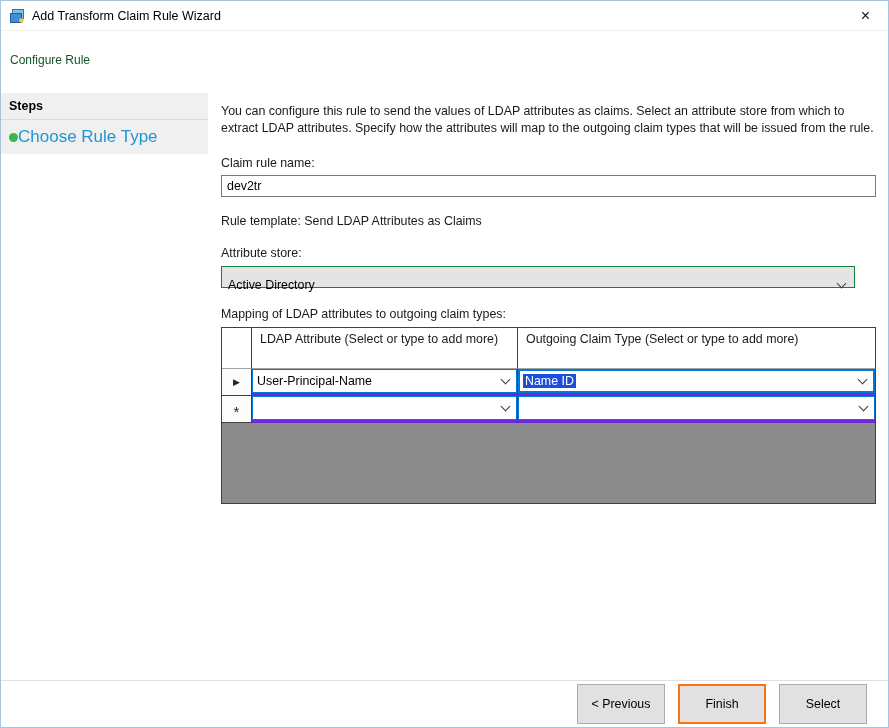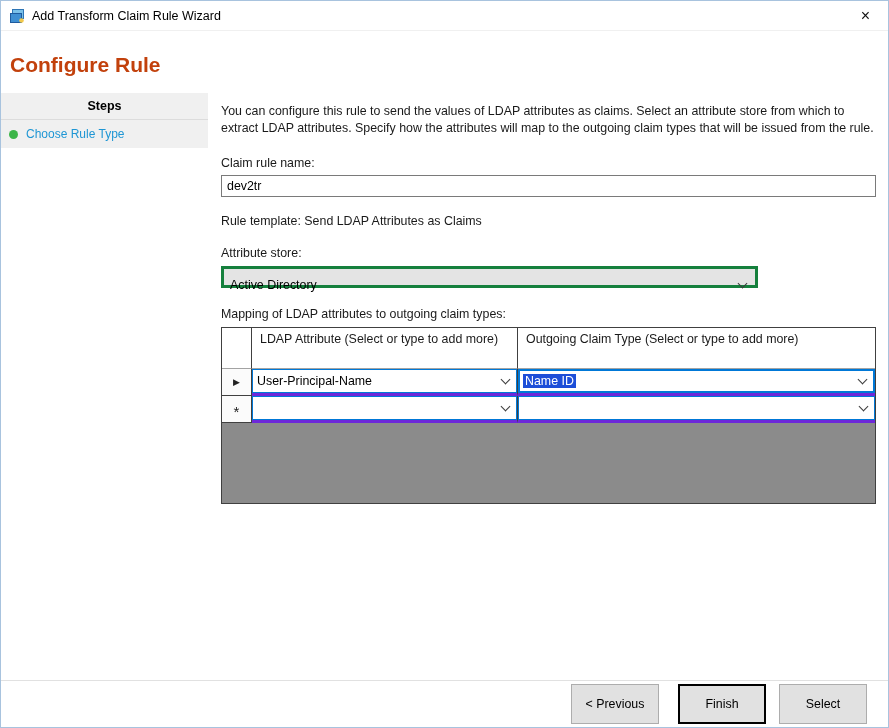--- a/index.html
+++ b/index.html
@@ -26,35 +26,35 @@
   }
   .title-text { margin-left: 7px; font-size: 12.5px; color: #000; }
   .close-btn {
     margin-left: auto; width: 45px; height: 100%;
     display: flex; align-items: center; justify-content: center;
     font-size: 16px; color: #111; cursor: default;
   }
 
   
   .heading-area { flex: 0 0 62px; padding: 22px 0 0 9px; }
-  .heading { font-size: 21px; font-weight: 700; color: #c2410c; }
+  .heading { font-size: 12px; font-weight: 400; color: #14532d; }
 
   
   .content { flex: 1 1 auto; display: flex; min-height: 0; }
 
   .sidebar { flex: 0 0 207px; }
-  .steps-panel { background: #f0f0f0; text-align: center; }
+  .steps-panel { background: #f0f0f0; }
   .steps-header {
     font-size: 12.5px; font-weight: 700; color: #000;
     padding: 6px 8px 6px 8px;
     border-bottom: 1px solid #dcdcdc;
   }
   .step-item {
-    display: flex; align-items: center; gap: 8px;
-    padding: 7px 8px; font-size: 12px;
+    display: flex; align-items: center; 
+    padding: 7px 8px; font-size: 17px;
   }
   .step-dot {
     width: 9px; height: 9px; border-radius: 50%;
     background: #3db549; flex: 0 0 auto;
   }
   .step-done { color: #1e96d4; }
   .step-current { color: #3a3a3a; background: #e9e9e9; }
 
   .main { flex: 1 1 auto; padding: 10px 12px 0 13px; }
 
@@ -65,22 +65,22 @@
     margin-top: 5px; width: 100%; height: 22px;
     border: 1px solid #7a7a7a; background: #fff;
     font: 12.4px "Liberation Sans", sans-serif;
     padding: 0 5px; color: #000;
   }
 
   .rule-template { font-size: 12.4px; margin-top: 17px; }
 
   .attr-label { margin-top: 18px; }
   .combo {
-    margin-top: 6px; width: 537px; height: 22px;
-    background: #e4e4e4; border: 3px solid #15803d;
+    margin-top: 6px; width: 634px; height: 22px;
+    background: #e4e4e4; border: 1px solid #15803d;
     display: flex; align-items: center;
     padding: 16px 9px 0 6px; font-size: 12.4px; color: #000;
   }
   .chev {
     width: 7px; height: 7px;
     border-right: 1.5px solid #3c3c3c;
     border-bottom: 1.5px solid #3c3c3c;
     transform: rotate(45deg);
     margin-top: -3px;
   }
@@ -128,21 +128,21 @@
     display: flex; align-items: center; justify-content: flex-end;
     gap: 13px; padding-right: 21px; background: #fff;
   }
   .btn {
     width: 88px; height: 40px;
     background: #e1e1e1; border: 1px solid #adadad;
     font: 12.4px "Liberation Sans", sans-serif; color: #000;
     display: flex; align-items: center; justify-content: center;
     cursor: default;
   }
-  .btn-default { border: 2px solid #000000; margin-left: 6px; }
+  .btn-default { border: 2px solid #f97316; }
 </style>
 </head>
 <body>
 
 <div class="window">
 
   <div class="titlebar">
     <span style="display:inline-flex;">
       <svg width="16" height="16" viewBox="0 0 16 16" aria-hidden="true">
         <rect x="3.5" y="1.5" width="11" height="9" fill="#7ac0e8" stroke="#2e75b5"></rect>

